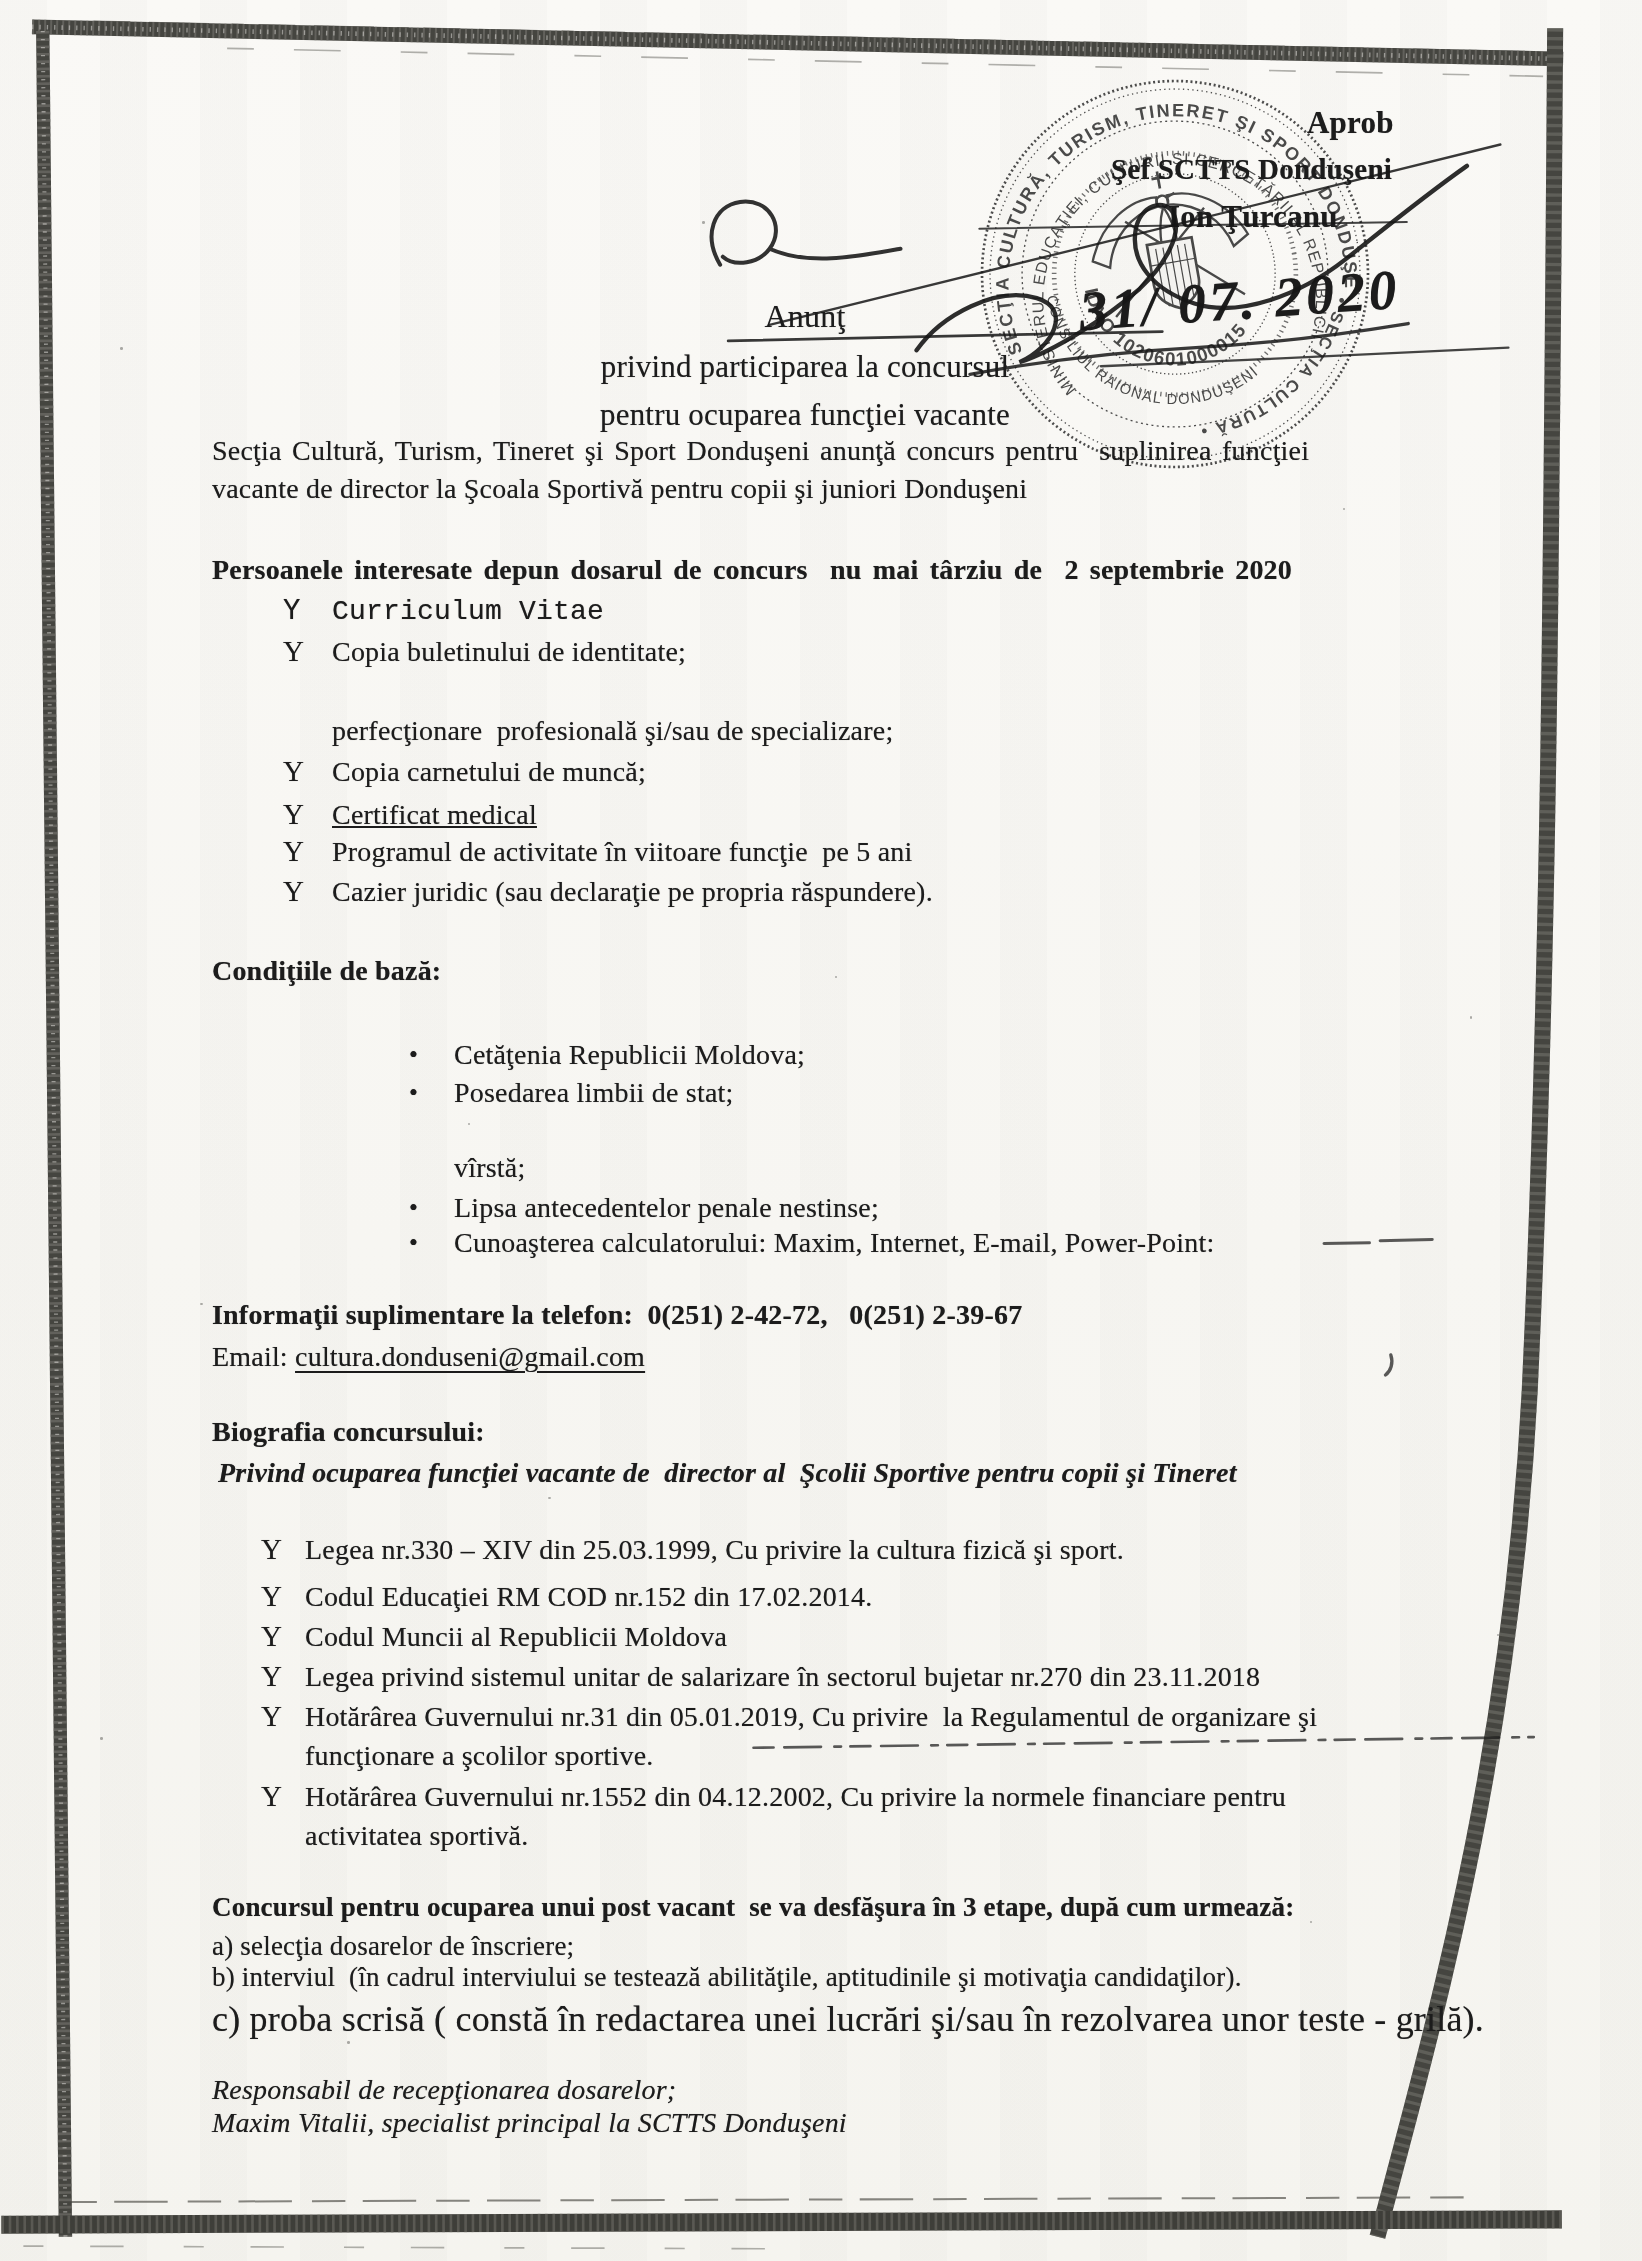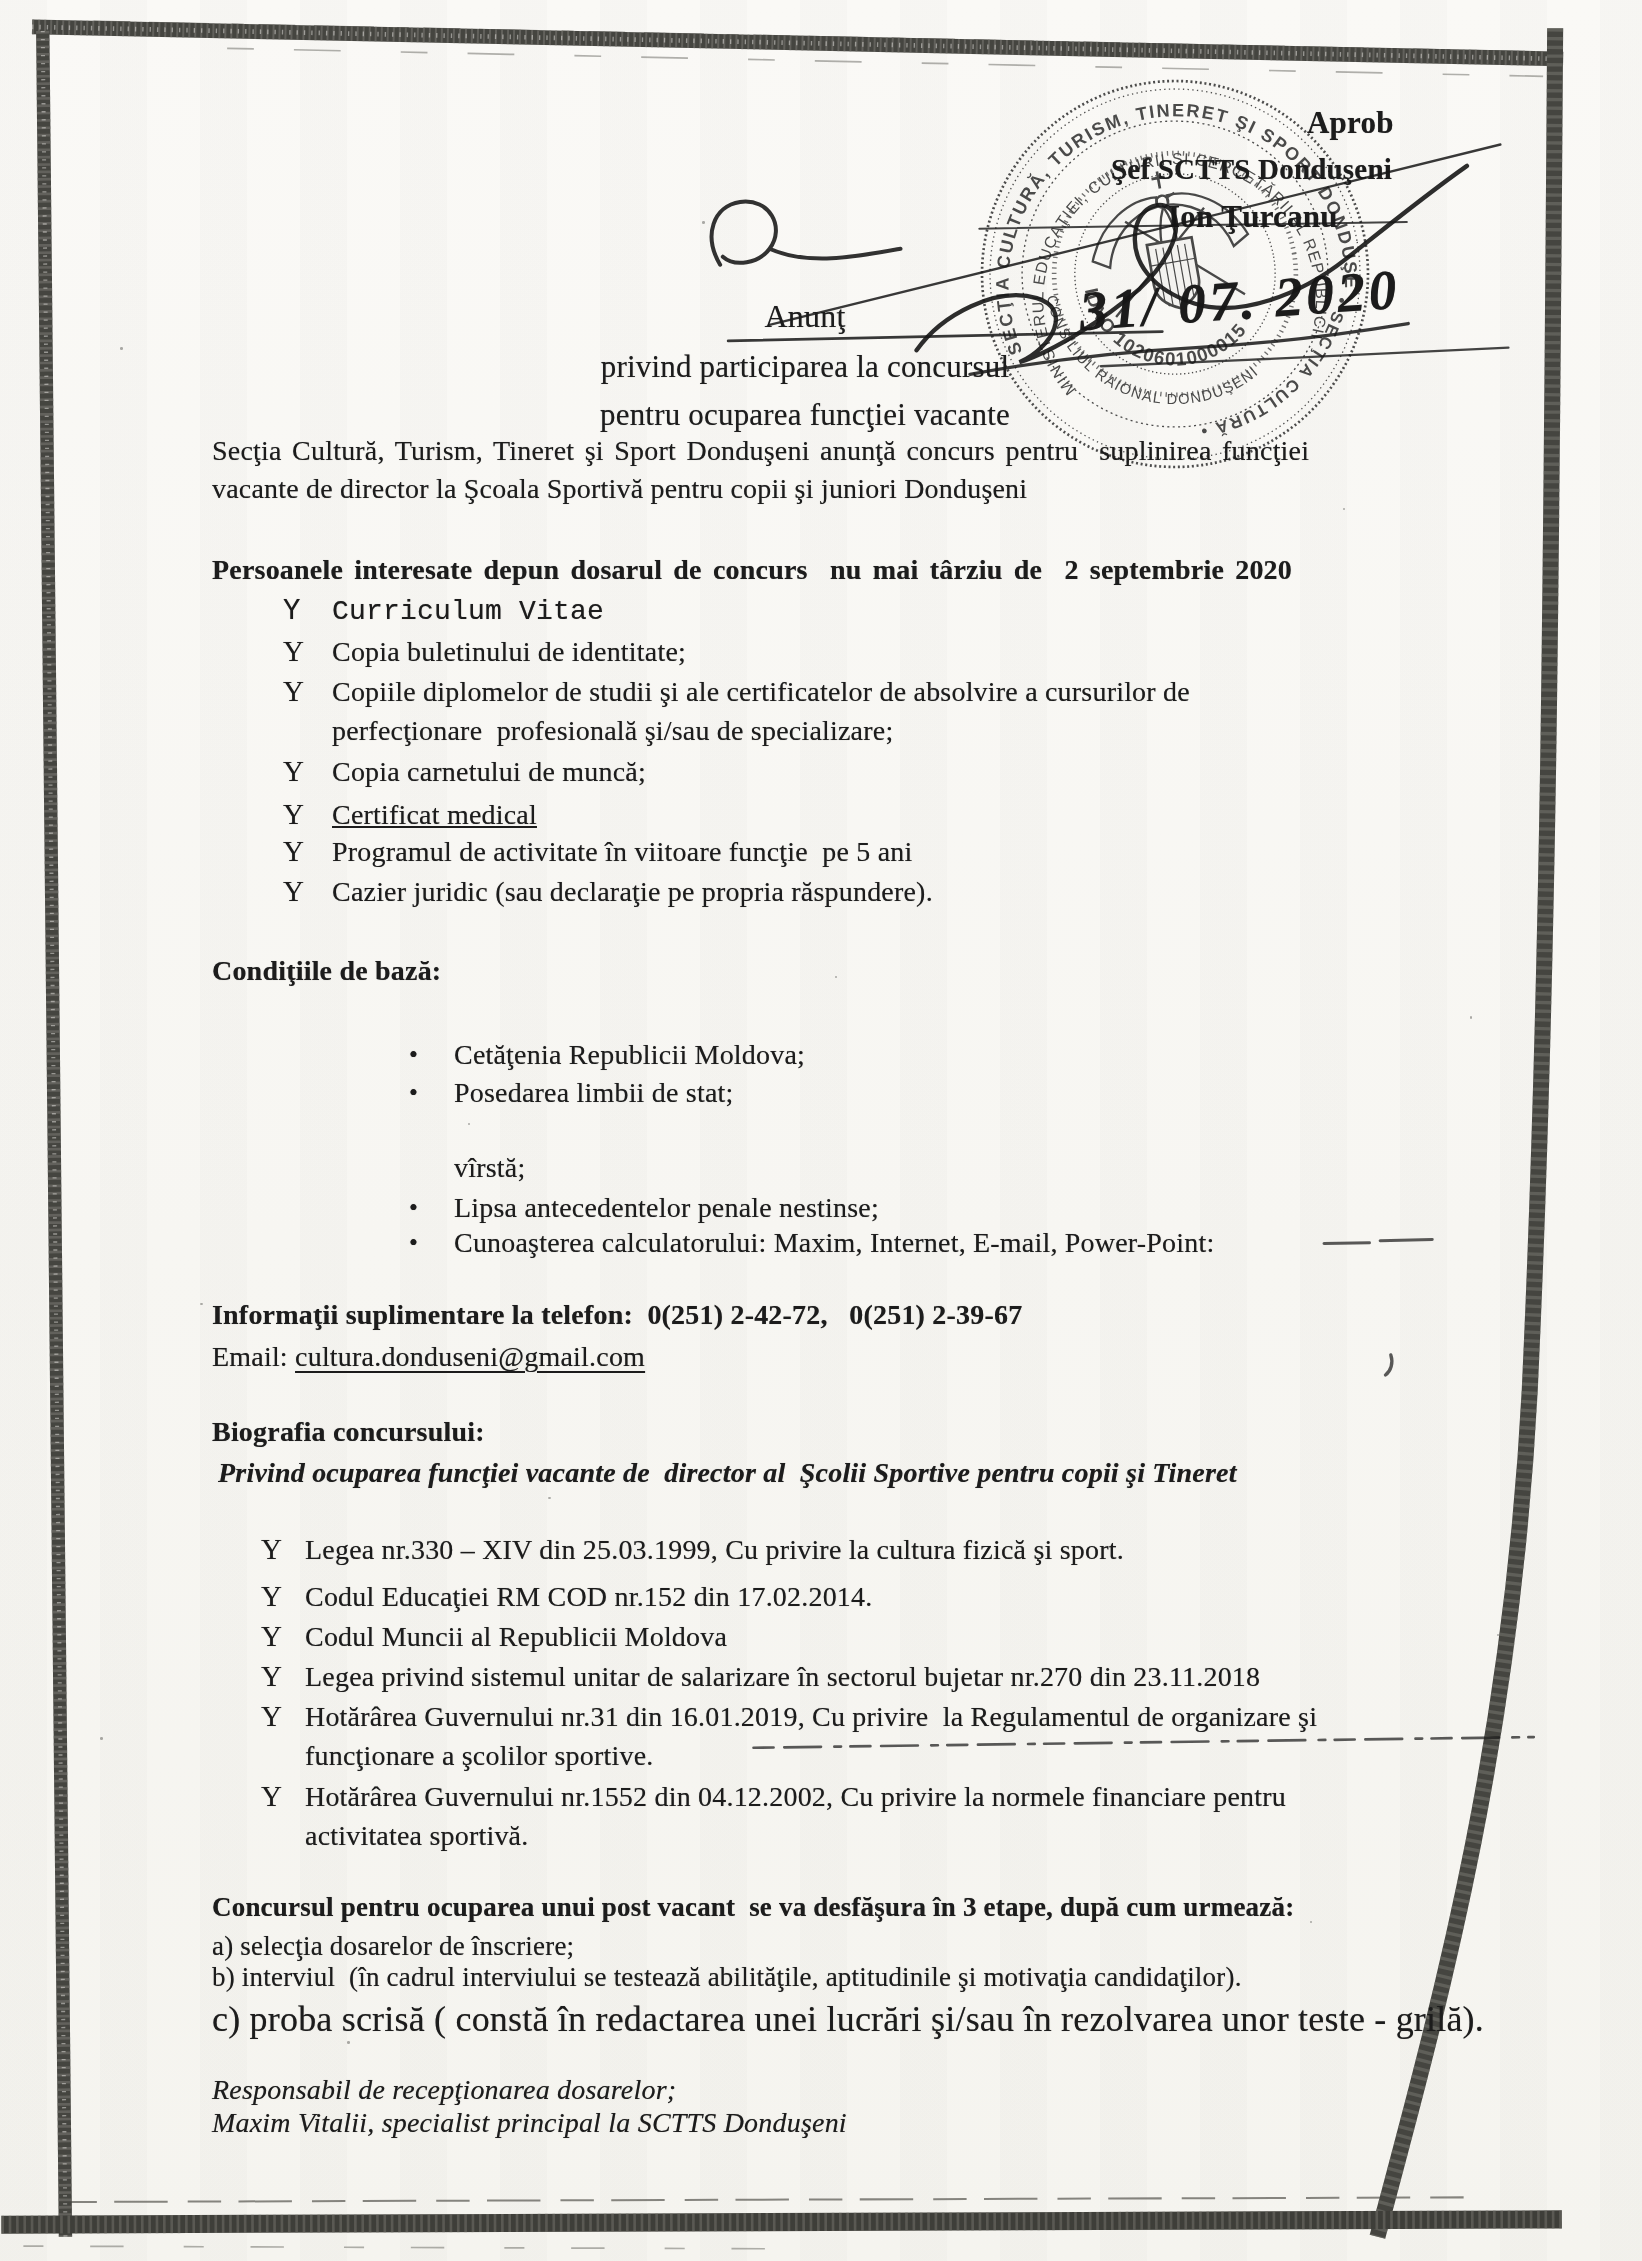--- a/index.html
+++ b/index.html
@@ -121,21 +121,20 @@
   <div class="line center" style="top:350px;font-size:31px;">privind participarea la concursul</div>
   <div class="line center" style="top:398px;font-size:31px;">pentru ocuparea funcţiei vacante</div>
 
   <div class="line" style="left:212px;top:436px;word-spacing:3.3px;">Secţia Cultură, Turism, Tineret şi Sport Donduşeni anunţă concurs pentru  suplinirea funcţiei</div>
   <div class="line" style="left:212px;top:474px;">vacante de director la Şcoala Sportivă pentru copii şi juniori Donduşeni</div>
 
   <div class="line b" style="left:212px;top:555px;word-spacing:4px;">Persoanele interesate depun dosarul de concurs  nu mai târziu de  2 septembrie 2020</div>
 
   <div class="line" style="left:283px;top:596px;font-family:Liberation Mono, monospace;"><span class="yb">Υ</span><span>Curriculum Vitae</span></div>
   <div class="line" style="left:283px;top:636px;"><span class="yb">Υ</span><span>Copia buletinului de identitate;</span></div>
-  <div class="line" style="left:283px;top:676px;"><span class="yb">Υ</span><span>Copiile diplomelor de studii şi ale certificatelor de absolvire a cursurilor de</span></div>
   <div class="line" style="left:332px;top:716px;">perfecţionare  profesională şi/sau de specializare;</div>
   <div class="line" style="left:283px;top:756px;"><span class="yb">Υ</span><span>Copia carnetului de muncă;</span></div>
   <div class="line" style="left:283px;top:799px;text-decoration:underline;"><span class="yb">Υ</span><span>Certificat medical</span></div>
   <div class="line" style="left:283px;top:836px;"><span class="yb">Υ</span><span>Programul de activitate în viitoare funcţie  pe 5 ani</span></div>
   <div class="line" style="left:283px;top:876px;"><span class="yb">Υ</span><span>Cazier juridic (sau declaraţie pe propria răspundere).</span></div>
 
   <div class="line b" style="left:212px;top:956px;">Condiţiile de bază:</div>
   <div class="line" style="left:409px;top:1040px;"><span class="db">•</span><span>Cetăţenia Republicii Moldova;</span></div>
   <div class="line" style="left:409px;top:1078px;"><span class="db">•</span><span>Posedarea limbii de stat;</span></div>
   <div class="line" style="left:454px;top:1153px;">vîrstă;</div>
@@ -144,21 +143,21 @@
 
   <div class="line b" style="left:212px;top:1300px;">Informaţii suplimentare la telefon:  0(251) 2-42-72,   0(251) 2-39-67</div>
   <div class="line" style="left:212px;top:1342px;"><span>Email: </span><span class="email-u">cultura.donduseni@gmail.com</span></div>
 
   <div class="line b" style="left:212px;top:1417px;">Biografia concursului:</div>
   <div class="line b i" style="left:218px;top:1458px;">Privind ocuparea funcţiei vacante de  director al  Şcolii Sportive pentru copii şi Tineret</div>
   <div class="line" style="left:261px;top:1534px;"><span class="yb2">Υ</span><span>Legea nr.330 – XIV din 25.03.1999, Cu privire la cultura fizică şi sport.</span></div>
   <div class="line" style="left:261px;top:1581px;"><span class="yb2">Υ</span><span>Codul Educaţiei RM COD nr.152 din 17.02.2014.</span></div>
   <div class="line" style="left:261px;top:1621px;"><span class="yb2">Υ</span><span>Codul Muncii al Republicii Moldova</span></div>
   <div class="line" style="left:261px;top:1661px;"><span class="yb2">Υ</span><span>Legea privind sistemul unitar de salarizare în sectorul bujetar nr.270 din 23.11.2018</span></div>
-  <div class="line" style="left:261px;top:1701px;"><span class="yb2">Υ</span><span>Hotărârea Guvernului nr.31 din 16.01.2019, Cu privire  la Regulamentul de organizare şi</span></div>
+  <div class="line" style="left:261px;top:1701px;"><span class="yb2">Υ</span><span>Hotărârea Guvernului nr.31 din 05.01.2019, Cu privire  la Regulamentul de organizare şi</span></div>
   <div class="line" style="left:305px;top:1741px;">funcţionare a şcolilor sportive.</div>
   <div class="line" style="left:261px;top:1781px;"><span class="yb2">Υ</span><span>Hotărârea Guvernului nr.1552 din 04.12.2002, Cu privire la normele financiare pentru</span></div>
   <div class="line" style="left:305px;top:1821px;">activitatea sportivă.</div>
 
   <div class="line b" style="left:212px;top:1893px;font-size:27px;">Concursul pentru ocuparea unui post vacant  se va desfăşura în 3 etape, după cum urmează:</div>
   <div class="line" style="left:212px;top:1932px;font-size:27px;">a) selecţia dosarelor de înscriere;</div>
   <div class="line" style="left:212px;top:1963px;font-size:27px;">b) interviul  (în cadrul interviului se testează abilităţile, aptitudinile şi motivaţia candidaţilor).</div>
   <div class="line" style="left:212px;top:2000px;font-size:36px;">c) proba scrisă ( constă în redactarea unei lucrări şi/sau în rezolvarea unor teste - grilă).</div>
 
   <div class="line i" style="left:212px;top:2075px;">Responsabil de recepţionarea dosarelor;</div>

